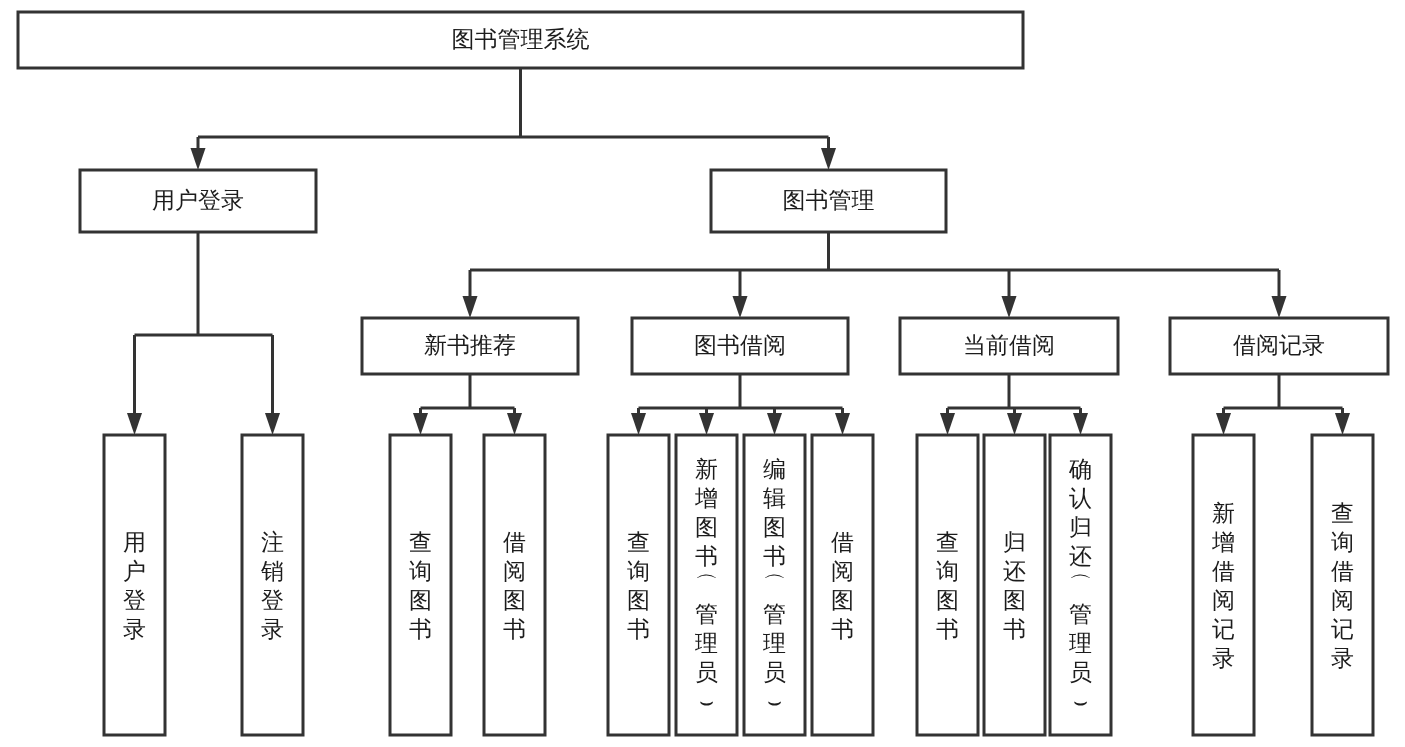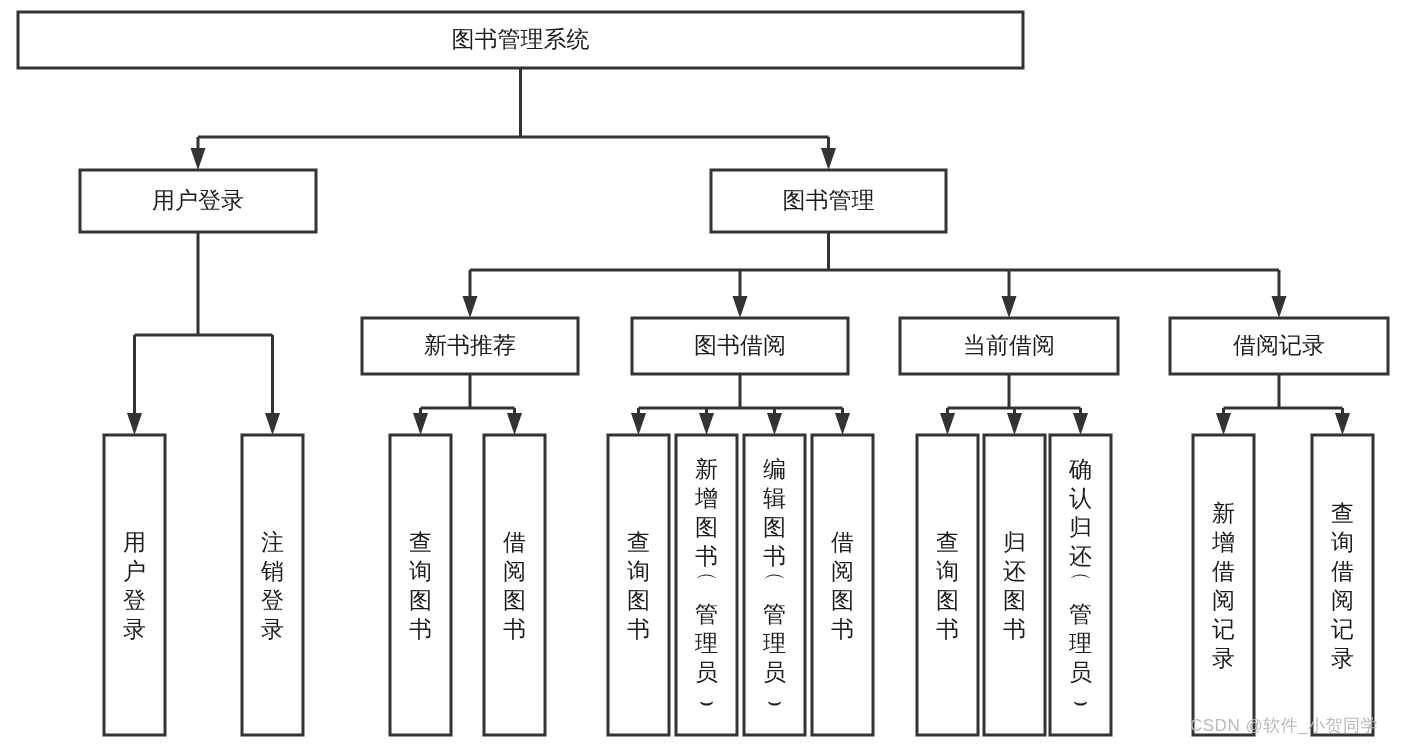--- a/index.html
+++ b/index.html
@@ -216,14 +216,13 @@
         <g>
           <rect x="1193" y="435" width="61" height="300" class="node-rect"></rect>
           <text x="1223.5" y="520.62" class="node-label-v"><tspan x="1223.5" dy="0">新</tspan><tspan x="1223.5" dy="29">增</tspan><tspan x="1223.5" dy="29">借</tspan><tspan x="1223.5" dy="29">阅</tspan><tspan x="1223.5" dy="29">记</tspan><tspan x="1223.5" dy="29">录</tspan></text>
         </g>
         <g>
           <rect x="1312" y="435" width="61" height="300" class="node-rect"></rect>
           <text x="1342.5" y="520.62" class="node-label-v"><tspan x="1342.5" dy="0">查</tspan><tspan x="1342.5" dy="29">询</tspan><tspan x="1342.5" dy="29">借</tspan><tspan x="1342.5" dy="29">阅</tspan><tspan x="1342.5" dy="29">记</tspan><tspan x="1342.5" dy="29">录</tspan></text>
         </g>
       </g>
   </svg>
-  <div class="watermark">CSDN @软件_小贺同学</div>
 </div>
 
 </body></html>

